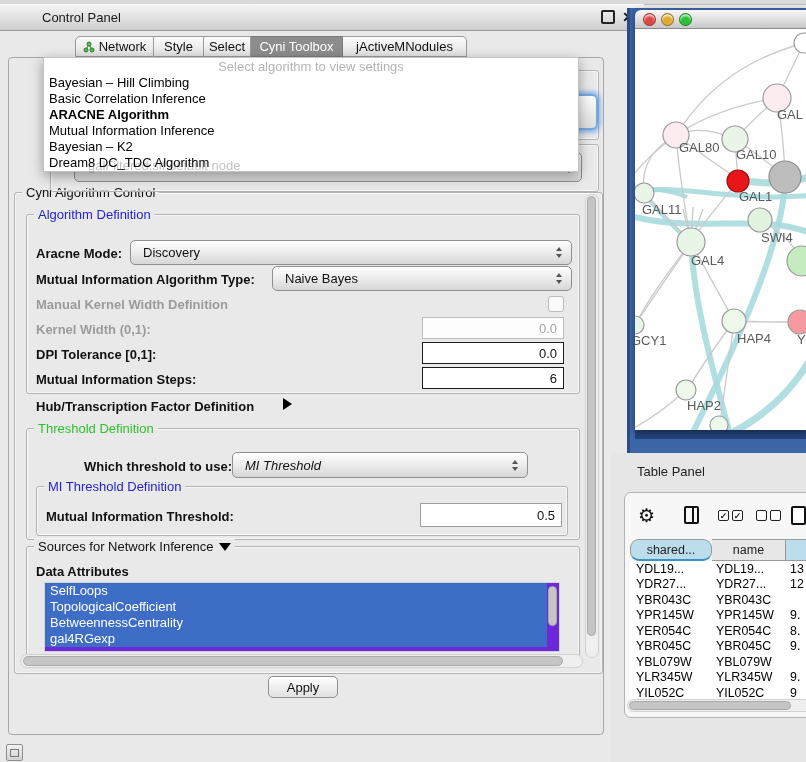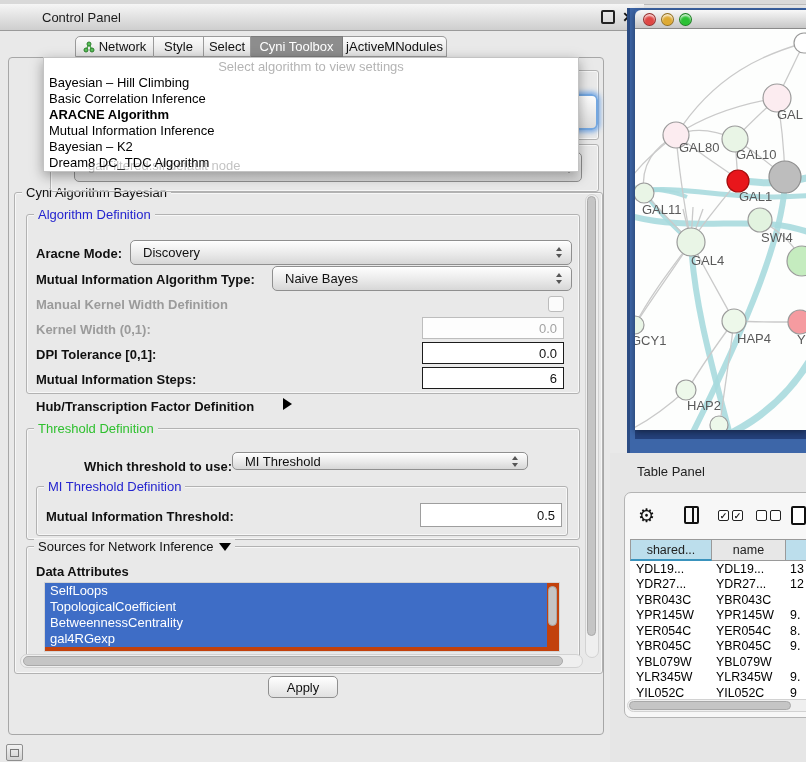--- a/index.html
+++ b/index.html
@@ -40,21 +40,21 @@
          justify-content:flex-end;padding-right:6px;font-size:13px;box-sizing:border-box;}
   .field.strong{border:1.5px solid #1c1c1c;}
   .field.dis{color:#a3a3a3;border-color:#bdbdbd;background:#fdfdfd;}
   .checkbox{position:absolute;width:14px;height:14px;border:1px solid #bcbcbc;border-radius:3px;background:#fbfbfb;}
   .tri-right{position:absolute;width:0;height:0;border-top:6px solid transparent;border-bottom:6px solid transparent;border-left:9px solid #000;}
   .tri-down-b{width:0;height:0;border-left:6px solid transparent;border-right:6px solid transparent;border-top:8px solid #000;}
   
   .sb-track{position:absolute;background:#efefef;border:1px solid #d2d2d2;border-radius:7px;box-sizing:border-box;}
   .sb-thumb{position:absolute;background:#c5c5c5;border:1px solid #a9a9a9;border-radius:5px;box-sizing:border-box;}
   
-  .attr-list{position:absolute;background:#c2410c;border:1px solid #d4d4d4;box-sizing:border-box;}
+  .attr-list{position:absolute;background:#6d28d9;border:1px solid #d4d4d4;box-sizing:border-box;}
   .attr-item{height:16px;line-height:16px;padding-left:5px;font-size:13px;color:#fff;background:var(--sel-blue,#3e6dc6);}
   
   .dropdown{position:absolute;background:#fff;border:1px solid #c3c3c3;box-shadow:0 4px 12px rgba(0,0,0,.35);z-index:50;}
   .dd-placeholder{height:17px;line-height:17px;text-align:center;color:#b4b4b4;font-size:13px;}
   .dd-item{height:16px;line-height:16px;padding-left:5px;font-size:13px;color:#000;white-space:nowrap;}
   .dd-item.bold{font-weight:bold;}
   .ghost-combo-text{position:absolute;font-size:13px;color:rgba(70,70,70,.33);z-index:51;white-space:nowrap;}
   .btn{position:absolute;border:1px solid #8f8f8f;border-radius:5px;background:linear-gradient(#ffffff,#e1e1e1);
        font-size:13px;display:flex;align-items:center;justify-content:center;box-sizing:border-box;}
   
@@ -75,21 +75,21 @@
   .gear{font-size:19px;color:#111;line-height:1;}
   .cols-ico{width:15px;height:18px;border:2px solid #111;border-radius:2px;position:relative;box-sizing:border-box;}
   .cols-ico:before{content:"";position:absolute;left:50%;top:0;width:2px;height:100%;background:#111;}
   .cb{width:11px;height:11px;border:1.5px solid #222;border-radius:2px;font-size:9px;line-height:10px;
       text-align:center;color:#222;font-weight:bold;box-sizing:border-box;background:#fff;}
   .page-ico{width:15px;height:19px;border:2px solid #111;border-radius:2px;background:#fff;box-sizing:border-box;}
   .tbl{position:absolute;left:5px;top:46px;}
   .tbl-head{display:flex;}
   .th{height:22px;display:flex;align-items:center;justify-content:center;font-size:12.5px;color:#222;
       border:1px solid #9a9a9a;border-left:none;box-sizing:border-box;background:#e7e7e7;}
-  .th:first-child{border-left:1px solid #9a9a9a;}
+  .th:first-child{border-left:1px solid #9a9a9a;border-radius:9px;}
   .th.accent{background:#bcdeec;}
   .th.sorted{border-bottom:2px solid #3a93bd;}
   .tr{display:flex;height:15.5px;align-items:center;background:#fff;}
   .td{font-size:12.4px;color:#000;overflow:hidden;white-space:nowrap;box-sizing:border-box;}
   .float-btn{left:6px;top:744px;width:15px;height:15px;border:1px solid #8f8f8f;border-radius:2px;
              background:linear-gradient(#f2f2f2,#d2d2d2);display:flex;align-items:center;justify-content:center;}
   .float-btn .inner{width:7px;height:6px;border:1px solid #777;}
   
   .bg-frag{position:absolute;z-index:1;}
   .focus-ring{border:2px solid #74a7e0;border-radius:6px;box-shadow:0 0 5px 2px rgba(96,156,229,.85);
@@ -122,38 +122,38 @@
       </div>
       <div class="tab" style="width: 50px;">
         <span>Style</span>
       </div>
       <div class="tab" style="width: 47px;">
         <span>Select</span>
       </div>
       <div class="tab selected" style="width: 92px;">
         <span>Cyni Toolbox</span>
       </div>
-      <div class="tab" style="width: 104px;">
+      <div class="tab" style="width: 124px;">
         <span>jActiveMNodules</span>
       </div>
     </div>
 
   <div class="abs bg-frag groupbox" style="left:50px;top:70px;width:547px;height:68px;"></div>
   <div class="abs bg-frag focus-ring" style="left:552px;top:94px;width:42px;height:32px;"></div>
   <div class="abs bg-frag groupbox" style="left:50px;top:144px;width:547px;height:46px;"></div>
   <div class="abs bg-frag combo" style="left:74px;top:152px;width:508px;height:30px;">
     <span class="arrows">
         <span class="tri-up"></span>
         <span class="tri-dn"></span>
       </span>
   </div>
   <div class="ghost-combo-text" style="left:88px;top:158px;">galFiltered.sif default node</div>
 
   <div class="abs groupbox" style="left:14px;top:192px;width:587px;height:480px;"></div>
-  <span class="gb-title" style="left:22px;top:185px;">Cyni Algorithm Bayesian</span>
+  <span class="gb-title" style="left:22px;top:185px;">Cyni Algorithm Control</span>
 
   <div class="abs groupbox" style="left:26px;top:214px;width:552px;height:178px;"></div>
   <span class="gb-title blue" style="left:34px;top:207px;">Algorithm Definition</span>
 
   <span class="lbl" style="left:36px;top:246px;">Aracne Mode:</span>
   <div class="combo" style="left:130px;top:240px;width:442px;height:25px;">
     <span>Discovery</span>
     <span class="arrows">
         <span class="tri-up"></span>
         <span class="tri-dn"></span>
@@ -181,21 +181,21 @@
   <span class="lbl" style="left:36px;top:372px;">Mutual Information Steps:</span>
   <div class="field strong" style="left:422px;top:367px;width:142px;height:22px;">6</div>
 
   <span class="lbl" style="left:36px;top:399px;">Hub/Transcription Factor Definition</span>
   <span class="tri-right" style="left:283px;top:398px;"></span>
 
   <div class="abs groupbox" style="left:26px;top:428px;width:552px;height:110px;"></div>
   <span class="gb-title green" style="left:34px;top:421px;">Threshold Definition</span>
 
   <span class="lbl" style="left:84px;top:459px;">Which threshold to use:</span>
-  <div class="combo" style="left:232px;top:452px;width:296px;height:18px;">
+  <div class="combo" style="left:232px;top:452px;width:296px;height:26px;font-style:italic;">
     <span>MI Threshold</span>
     <span class="arrows">
         <span class="tri-up"></span>
         <span class="tri-dn"></span>
       </span>
   </div>
 
   <div class="abs groupbox" style="left:36px;top:486px;width:530px;height:48px;"></div>
   <span class="gb-title blue" style="left:44px;top:479px;">MI Threshold Definition</span>
   <span class="lbl" style="left:46px;top:509px;">Mutual Information Threshold:</span>

